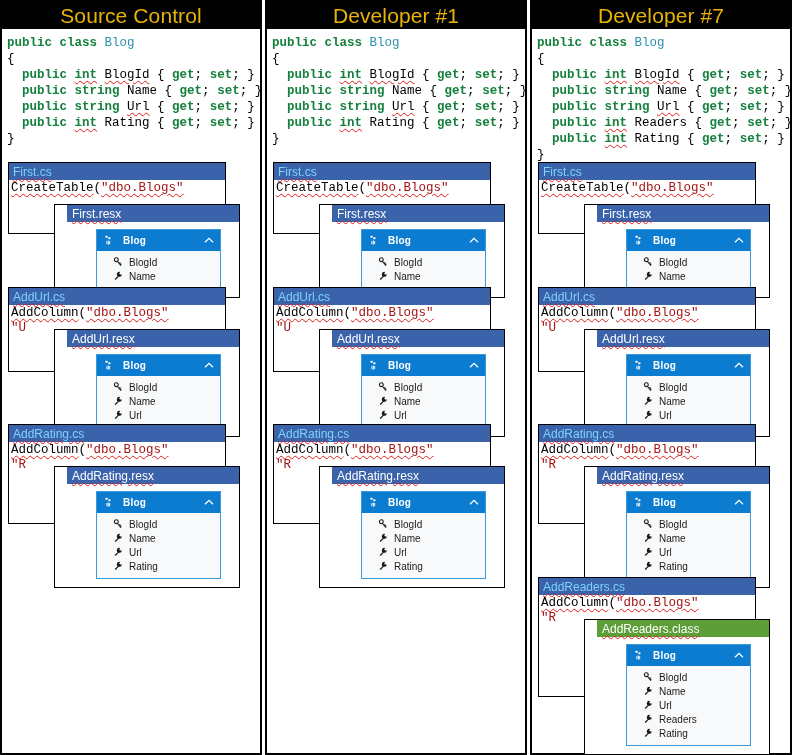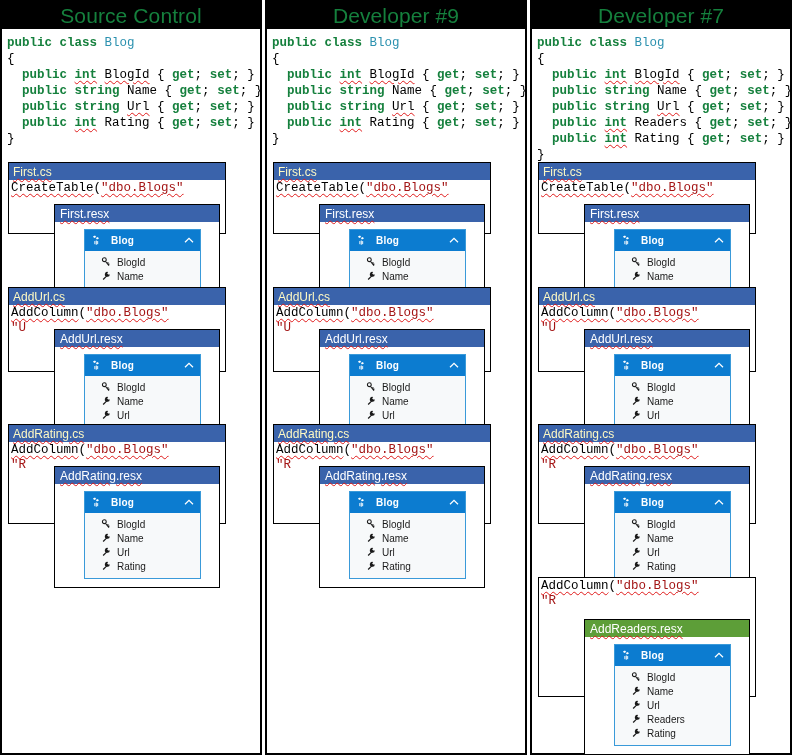--- a/index.html
+++ b/index.html
@@ -5,21 +5,21 @@
   html,body{margin:0;padding:0;background:#fff;}
   body{width:792px;height:755px;font-family:"Liberation Sans",sans-serif;}
   .stage{position:relative;width:792px;height:755px;background:#ffffff;overflow:hidden;}
 
   .panel{position:absolute;top:0;height:755px;width:262px;
          border:2px solid #000;box-sizing:border-box;background:#fff;}
   .panel.c1{left:0;}
   .panel.c2{left:265px;}
   .panel.c3{left:530px;width:262px;}
 
-  .panel-title{height:27px;background:#000;color:#15803d;
+  .panel-title{height:27px;background:#000;color:#eab308;
                display:flex;align-items:center;justify-content:center;
                font-size:21px;font-weight:400;letter-spacing:.1px;
                font-family:"Liberation Sans",sans-serif;}
 
   .code-block{margin:4px 3px 0 3px;padding:2px 0 4px 2px;background:#fff;
               font-family:"Liberation Mono",monospace;font-size:12.5px;
               line-height:16px;white-space:pre;color:#000;}
   .kw{color:#15803d;font-weight:700;}
   .typ{color:#2b91af;}
   .id{color:#000;}
@@ -27,29 +27,29 @@
   .sq{ text-decoration: underline; text-decoration-style: wavy;
        text-decoration-color:#e01b1b; text-decoration-thickness:1px;
        text-underline-offset:2px;text-align:center;}
 
   
   .mig{position:absolute;left:6px;width:232px;}
   .cs-card{position:relative;width:218px;background:#fff;border:1px solid #000;
            box-sizing:border-box;}
   .cs-tab{background:#3a63ab;height:17px;display:flex;align-items:center;
           padding-left:4px;}
-  .cs-tab span{color:#fef9c3;font-size:12px;font-family:"Liberation Sans",sans-serif;
+  .cs-tab span{color:#7dd3fc;font-size:12px;font-family:"Liberation Sans",sans-serif;
      text-decoration:underline; text-decoration-style:wavy;
      text-decoration-color:#e01b1b; text-decoration-thickness:1px;
      text-underline-offset:2px;}
   .cs-body{font-family:"Liberation Mono",monospace;font-size:12.5px;
            line-height:15px;white-space:pre;padding:1px 0 1px 2px;min-height:15px;}
 
-  .resx-card{position:absolute;left:46px;width:166px;background:#fff;
-             border:1px solid #000;box-sizing:border-box;}
+  .resx-card{position:absolute;left:46px;width:186px;background:#fff;
+             border:1px solid #000;box-sizing:border-box;padding-left:12px;}
   .resx-tab{background:#3a63ab;height:17px;display:flex;align-items:center;
             padding-left:5px;}
   .resx-tab.green{background:#5d9e38;}
   .resx-tab span{color:#fff;font-size:12px;
      text-decoration:underline; text-decoration-style:wavy;
      text-decoration-color:#e01b1b; text-decoration-thickness:1px;
      text-underline-offset:2px;}
   .resx-inner{padding:7px 18px 8px 29px;}
 
   .entity{border:1px solid #3a9ad9;background:#f7f9fa;box-sizing:border-box;}
@@ -256,21 +256,21 @@
                     </span>
                     <span class="elabel">Rating</span>
                   </div>
                 </div>
               </div>
             </div>
           </div>
         </div>
       </div>
       <div class="panel c2">
-        <div class="panel-title">Developer #9</div>
+        <div class="panel-title">Developer #1</div>
         <div class="code-block"><div><span class="kw">public </span><span class="kw">class </span><span class="typ">Blog</span></div><div><span class="id">{</span></div><div><span class="id">  </span><span class="kw">public </span><span class="kw sq">int</span><span class="id"> </span><span class="id sq">BlogId</span><span class="id"> { </span><span class="kw">get</span><span class="id">; </span><span class="kw">set</span><span class="id">; }</span></div><div><span class="id">  </span><span class="kw">public </span><span class="kw">string</span><span class="id"> </span><span class="id">Name</span><span class="id"> { </span><span class="kw">get</span><span class="id">; </span><span class="kw">set</span><span class="id">; }</span></div><div><span class="id">  </span><span class="kw">public </span><span class="kw">string</span><span class="id"> </span><span class="id sq">Url</span><span class="id"> { </span><span class="kw">get</span><span class="id">; </span><span class="kw">set</span><span class="id">; }</span></div><div><span class="id">  </span><span class="kw">public </span><span class="kw sq">int</span><span class="id"> </span><span class="id">Rating</span><span class="id"> { </span><span class="kw">get</span><span class="id">; </span><span class="kw">set</span><span class="id">; }</span></div><div><span class="id">}</span></div></div>
         <div class="mig" style="top:160px">
           <div class="cs-card" style="min-height:72px">
             <div class="cs-tab">
               <span>First.cs</span>
             </div>
             <div class="cs-body"><div><span class="id sq">CreateTable</span><span class="id">(</span><span class="str sq">"dbo.Blogs"</span></div></div>
           </div>
           <div class="resx-card" style="top:42px">
             <div class="resx-tab">
@@ -642,25 +642,28 @@
                     </span>
                     <span class="elabel">Rating</span>
                   </div>
                 </div>
               </div>
             </div>
           </div>
         </div>
         <div class="mig" style="top:575px">
           <div class="cs-card" style="min-height:120px">
+            <div class="cs-tab">
+              <span>AddReaders.cs</span>
+            </div>
             <div class="cs-body"><div><span class="id sq">AddColumn</span><span class="id">(</span><span class="str sq">"dbo.Blogs"</span></div><div><span class="str">"R</span></div></div>
           </div>
           <div class="resx-card" style="top:42px">
             <div class="resx-tab green">
-              <span>AddReaders.resx</span>
+              <span>AddReaders.class</span>
             </div>
             <div class="resx-inner">
               <div class="entity">
                 <div class="entity-head">
                   <span class="ico">
                     <svg width="11" height="11" viewBox="0 0 12 12">
                       <path d="M1 1.6 L3.3 0.6 L4.6 2.2 L2.4 3.3 Z" fill="#ffffff"></path>
                       <path d="M4.2 3.3 L6.4 2.3 L7.6 3.9 L5.4 5 Z" fill="#ffffff"></path>
                       <rect x="4.1" y="6" width="1.1" height="4.6" fill="#ffffff"></rect>
                       <rect x="2.6" y="6.6" width="1.0" height="3.4" fill="#ffffff"></rect>

